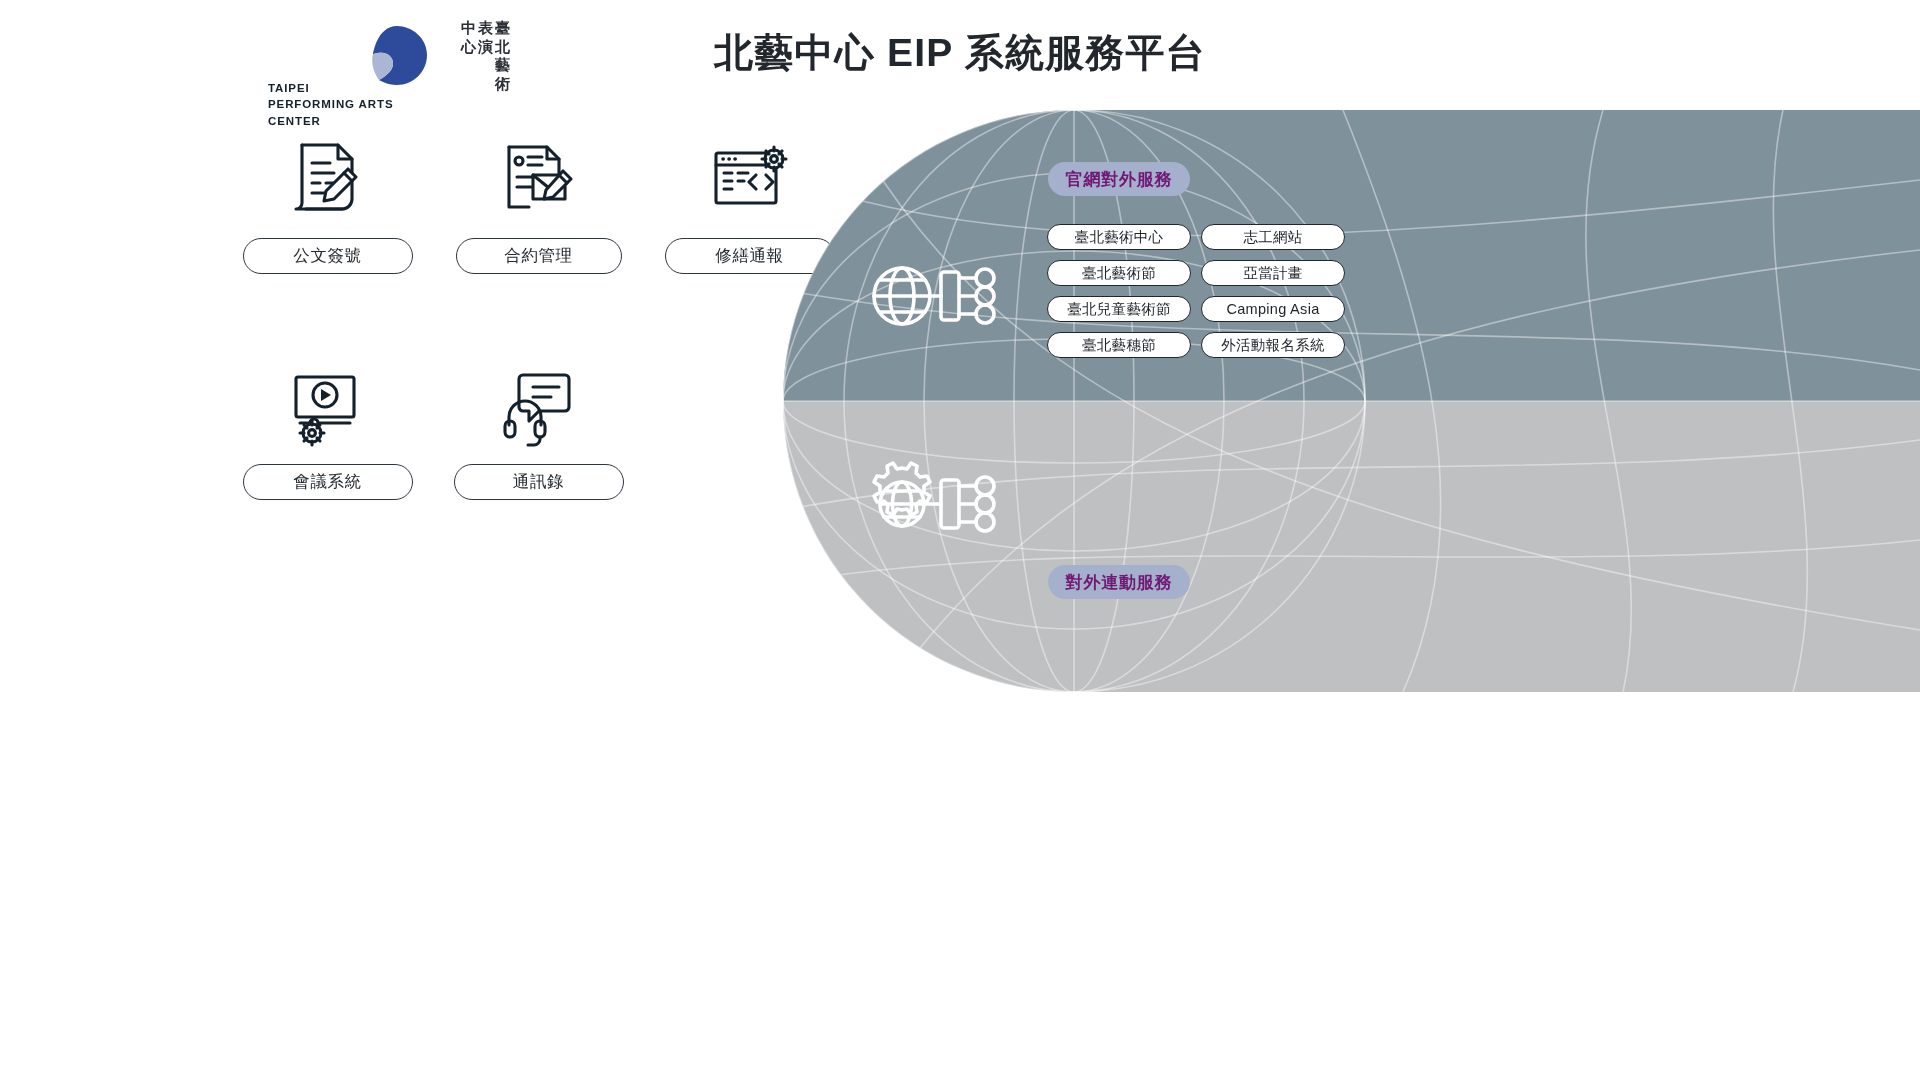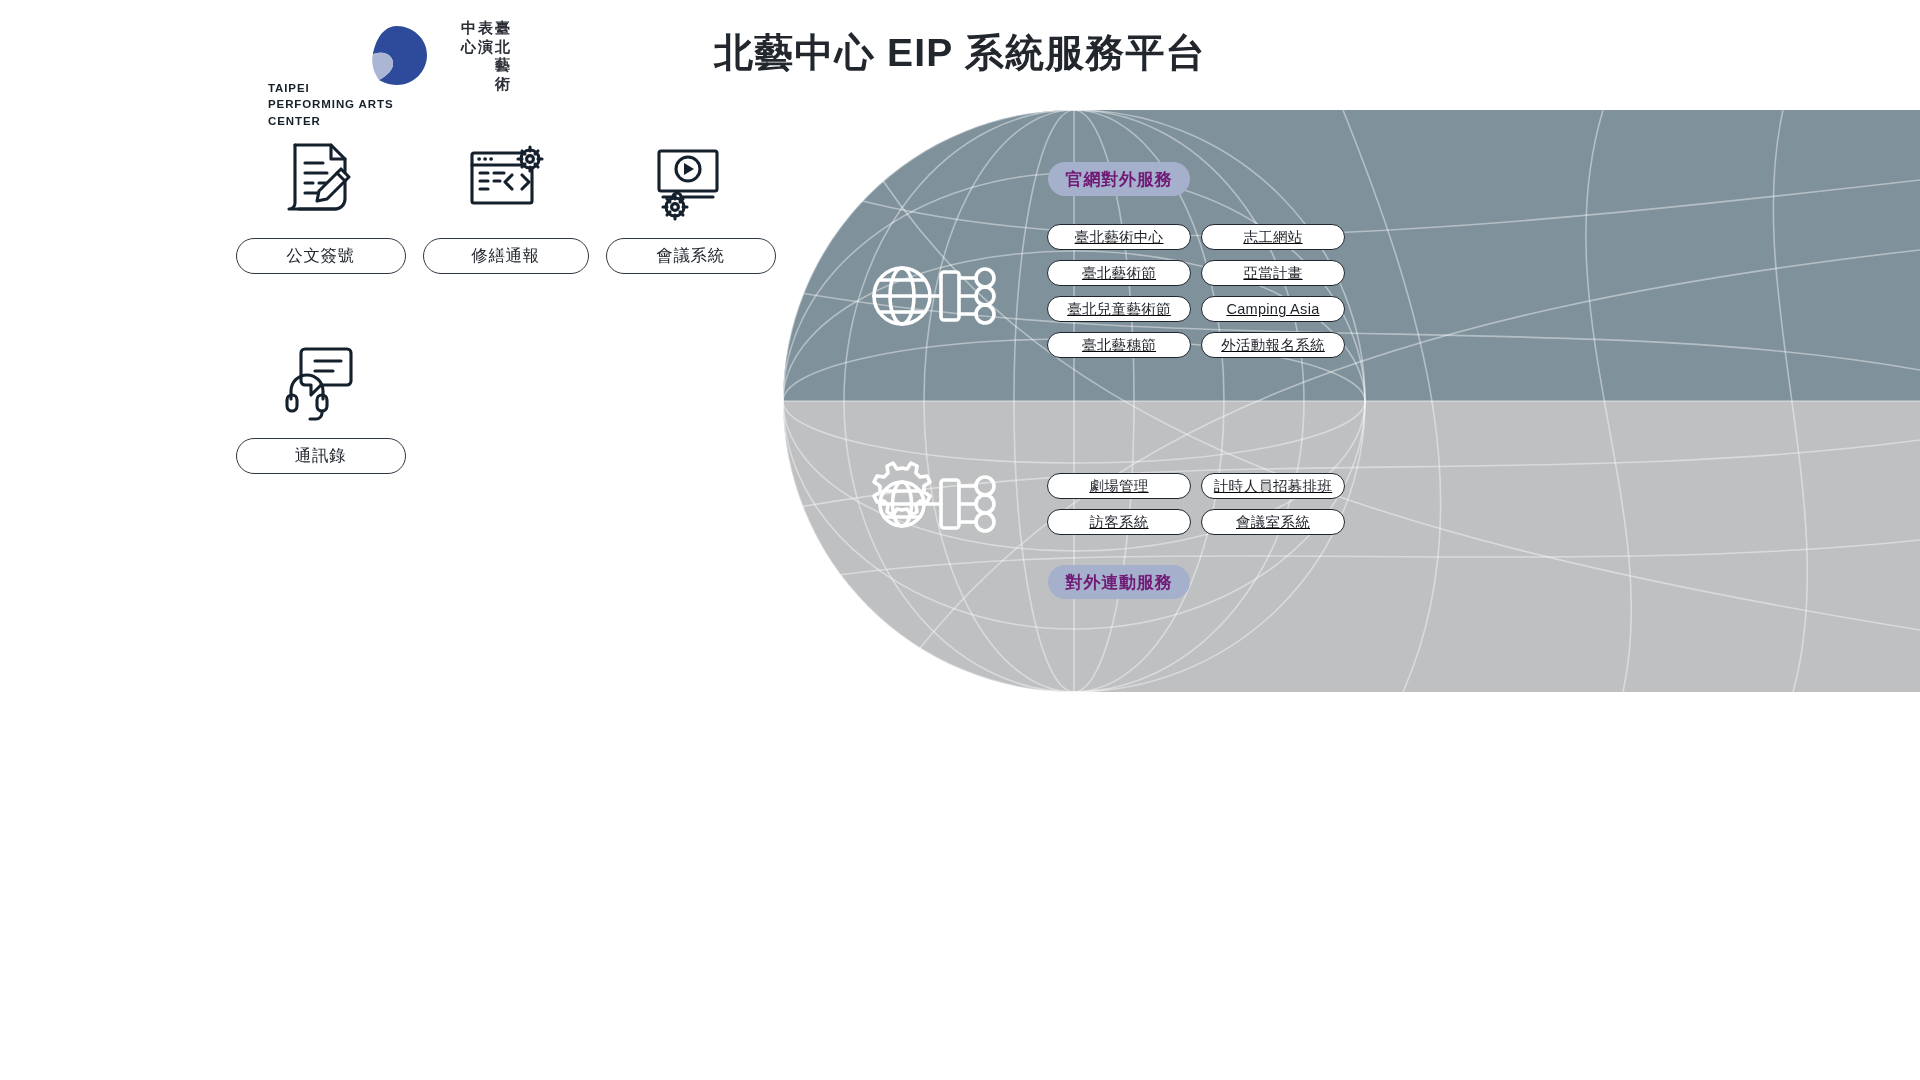--- a/index.html
+++ b/index.html
@@ -28,26 +28,26 @@
              letter-spacing: 0.9px; line-height: 1.42; }
 
   #page-title {
     position: absolute; left: 600px; top: 26px; width: 720px;
     text-align: center; font-size: 39px; font-weight: 700;
     color: #22272e; letter-spacing: 1.2px; white-space: nowrap;
   }
 
   
   #left-grid {
-    position: absolute; left: 228px; top: 130px;
+    position: absolute; left: 235px; top: 130px;
     width: 560px;
     display: grid;
     grid-template-columns: repeat(3, 185px);
     grid-template-rows: repeat(3, 200px);
-    column-gap: 0px; row-gap: 0px;
+    column-gap: 0px; row-gap: 0px; gap: 26px;
   }
   .tile { position: relative; display: flex; flex-direction: column;
           align-items: center; justify-content: flex-start; }
   .tile-icon { width: 96px; height: 86px; display: flex;
                align-items: center; justify-content: center; margin-top: 6px; }
   .tile-icon svg { width: 92px; height: 84px; display: block; }
   .pill {
     margin-top: 16px;
     min-width: 170px; height: 36px; padding: 0 14px;
     border: 1.4px solid #2e3640; border-radius: 20px;
@@ -82,21 +82,21 @@
   .badge {
     position: absolute; height: 34px; padding: 0 18px;
     border-radius: 17px; background: #a5b0cc; color: #701a75;
     font-size: 17px; font-weight: 600; letter-spacing: 0.8px;
     display: flex; align-items: center; justify-content: center;
     white-space: nowrap; cursor: pointer;
   }
   #badge-top { left: 265px; top: 52px; width: 142px; }
   #badge-bottom { left: 265px; top: 455px; width: 142px; }
 
-  .wpill-grid { position: absolute; display: grid; column-gap: 10px; row-gap: 10px; text-decoration: underline; }
+  .wpill-grid { position: absolute; display: grid; column-gap: 10px; row-gap: 10px; }
   #wpills-top   { left: 264px; top: 114px; grid-template-columns: 144px 144px; }
   #wpills-bottom{ left: 264px; top: 363px; grid-template-columns: 144px 144px; }
   .wpill {
     height: 26px; border: 1.3px solid #20262e; border-radius: 14px;
     background: #ffffff; color: #1d2229;
     font-size: 14.5px; font-weight: 500; letter-spacing: 0.3px;
     display: flex; align-items: center; justify-content: center;
     white-space: nowrap; cursor: pointer;
   }
 </style>
@@ -154,20 +154,36 @@
           <path d="M66 32 l8 8 -22 22 -10 2 2-10 Z" fill="#fff"></path>
           <path d="M62 36 l8 8"></path>
         </svg>
       </div>
       <div class="pill">公文簽號</div>
     </div>
 
 
 
 
+    <div class="tile">
+      <div class="tile-icon">
+        <svg viewBox="0 0 92 84" fill="none" stroke="#14202b" stroke-width="3.1" stroke-linecap="round" stroke-linejoin="round">
+          <path d="M16 10 h38 l12 12 v30"></path>
+          <path d="M16 10 v60 h20"></path>
+          <path d="M54 10 v12 h12"></path>
+          <circle cx="26" cy="24" r="4"></circle>
+          <path d="M35 20 h14 M35 28 h14 M24 40 h26 M24 50 h14"></path>
+          <rect x="40" y="38" width="32" height="24" fill="#fff"></rect>
+          <path d="M40 38 l16 13 16-13"></path>
+          <path d="M70 34 l8 8 -18 18 -9 2 2-9 Z" fill="#fff"></path>
+          <path d="M66 38 l8 8"></path>
+        </svg>
+      </div>
+      <div class="pill">合約管理</div>
+    </div>
 
     <div class="tile">
       <div class="tile-icon">
         <svg viewBox="0 0 92 84" fill="none" stroke="#14202b" stroke-width="3.1" stroke-linecap="round" stroke-linejoin="round">
           <rect x="12" y="16" width="60" height="50" rx="2"></rect>
           <path d="M12 28 h60"></path>
           <path d="M19 22 h0.2 M25 22 h0.2 M31 22 h0.2" stroke-width="3.6"></path>
           <path d="M20 36 h8 M20 44 h8 M20 52 h8 M34 36 h10 M34 44 h6"></path>
           <path d="M52 38 l-7 7 7 7 M62 38 l7 7 -7 7"></path>
           <circle cx="70" cy="22" r="9" fill="#fff"></circle>
@@ -277,23 +293,17 @@
       <div class="wpill">臺北藝術中心</div>
       <div class="wpill">志工網站</div>
       <div class="wpill">臺北藝術節</div>
       <div class="wpill">亞當計畫</div>
       <div class="wpill">臺北兒童藝術節</div>
       <div class="wpill">Camping Asia</div>
       <div class="wpill">臺北藝穗節</div>
       <div class="wpill">外活動報名系統</div>
     </div>
 
-    <div class="wpill-grid" id="wpills-bottom">
-      <div class="wpill">劇場管理</div>
-      <div class="wpill">計時人員招募排班</div>
-      <div class="wpill">訪客系統</div>
-      <div class="wpill">會議室系統</div>
-    </div>
 
     <div class="badge" id="badge-bottom">對外連動服務</div>
   </div>
 
 </div>
 
 </body></html>

